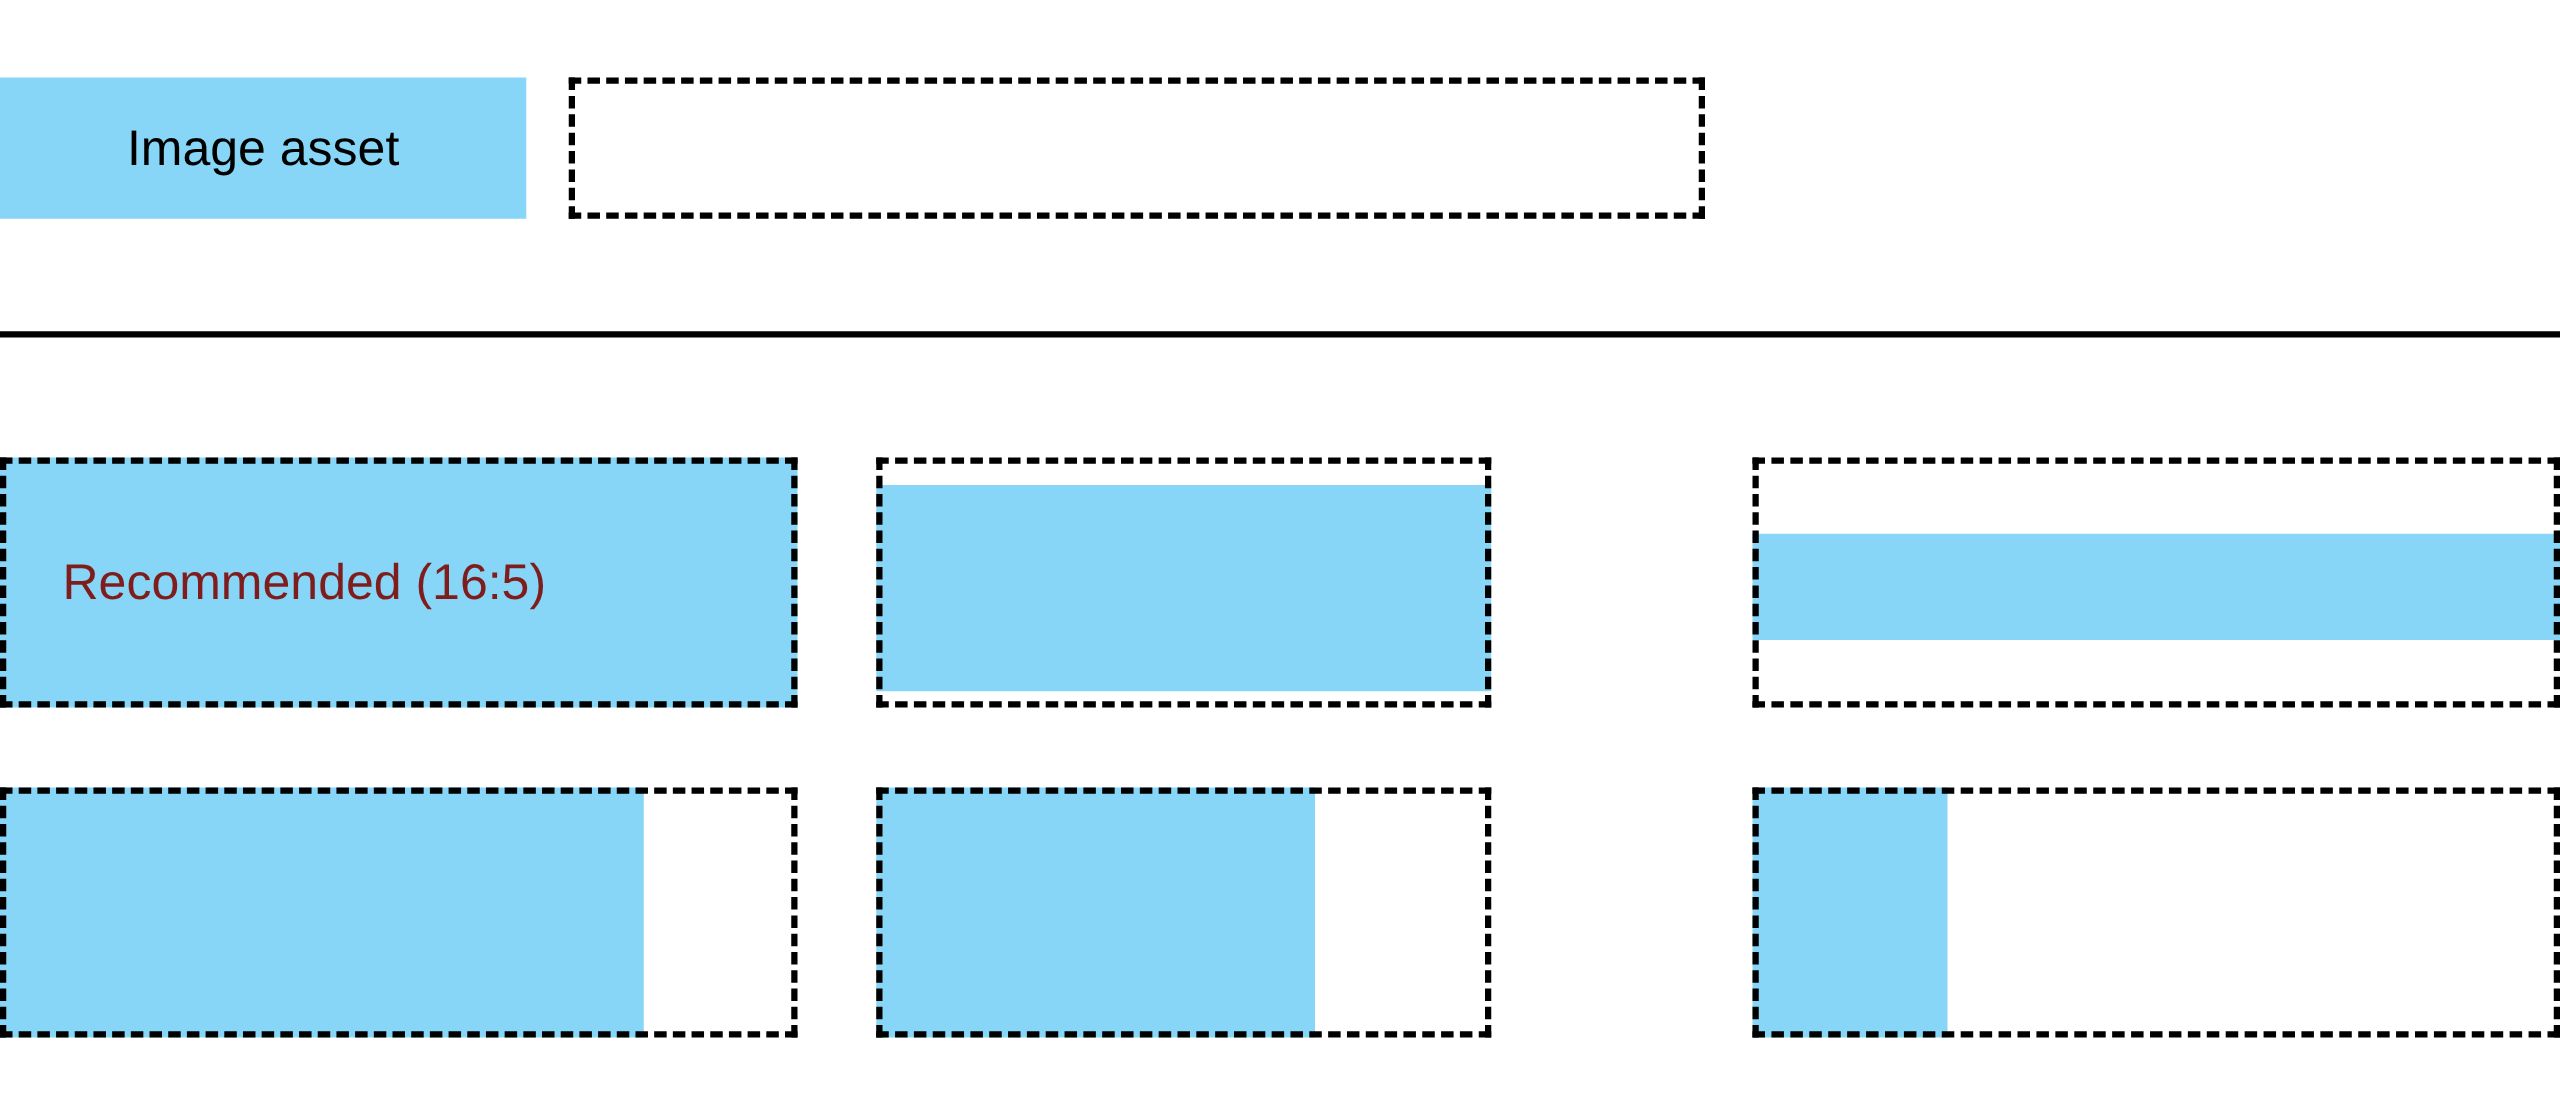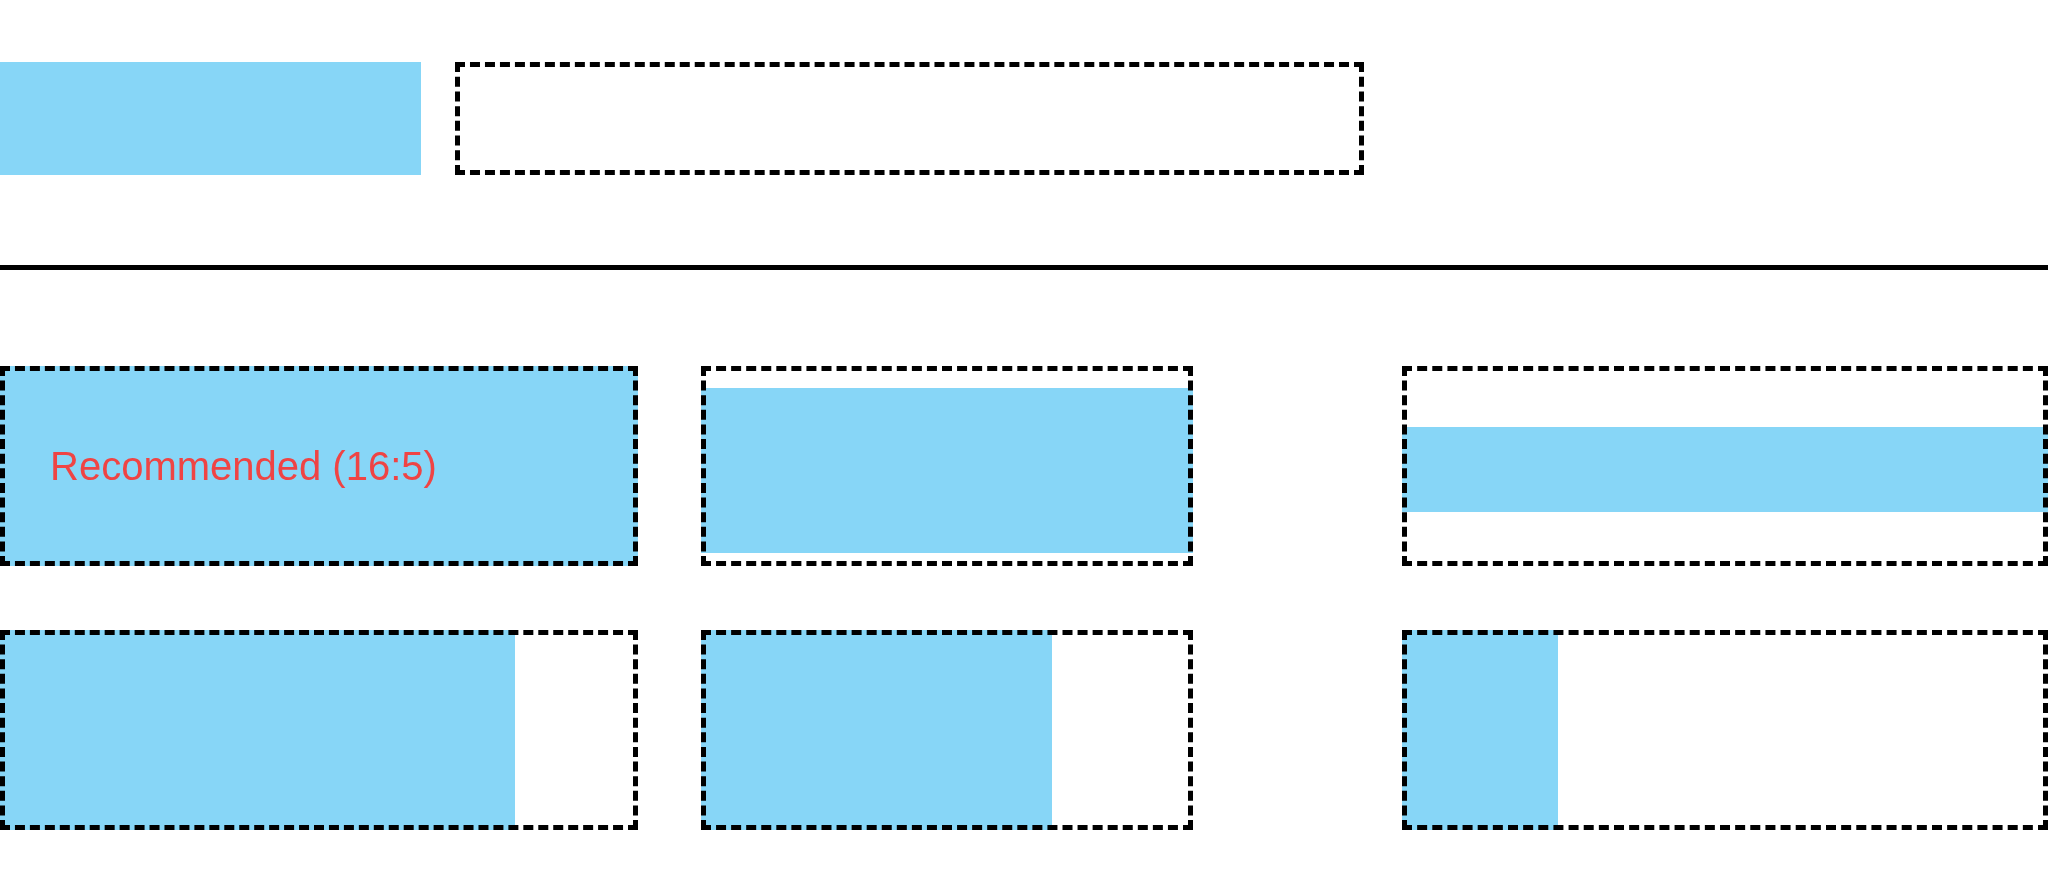--- a/index.html
+++ b/index.html
@@ -97,21 +97,21 @@
 
   .ratio-caption {
     position: absolute;
     inset: 0;
     display: flex;
     align-items: center;
     justify-content: flex-start;
     padding-left: 50px;
     font-size: 40px;
     line-height: 1;
-    color: #ef4444;
+    color: #7f1d1d;
     box-sizing: border-box;
   }
 
   
   #cell-r1c1 { left: 0px;    top: 366px; width: 638px; height: 200px; }
   #cell-r1c2 { left: 701px;  top: 366px; width: 492px; height: 200px; }
   #cell-r1c3 { left: 1402px; top: 366px; width: 646px; height: 200px; }
 
   
   #cell-r2c1 { left: 0px;    top: 630px; width: 638px; height: 200px; }
@@ -126,20 +126,21 @@
   #fill-r2c1 { left: 0px;  top: 0px;  width: 515px; bottom: 0px; }
   #fill-r2c2 { left: 0px;  top: 0px;  width: 351px; bottom: 0px; }
   #fill-r2c3 { left: 0px;  top: 0px;  width: 156px; bottom: 0px; }
 </style>
 </head>
 <body>
 
 <div id="canvas" style="background: rgb(255, 255, 255);">
 
   <div class="abs swatch" id="header-asset-swatch" style="background: rgb(135, 214, 247);"></div>
+  <div class="abs" id="header-asset-label">Image asset</div>
 
   <div class="abs dashbox" id="header-space-box" style="border-color: rgb(0, 0, 0);"></div>
 
   <div class="abs" id="divider" style="background: rgb(0, 0, 0);"></div>
 
   <div class="ratio-cell" id="cell-r1c1">
     <div class="ratio-fill" id="fill-r1c1" style="background: rgb(135, 214, 247);"></div>
     <div class="ratio-frame" style="border-color: rgb(0, 0, 0);"></div>
     <div class="ratio-caption">Recommended (16:5)</div>
   </div>

